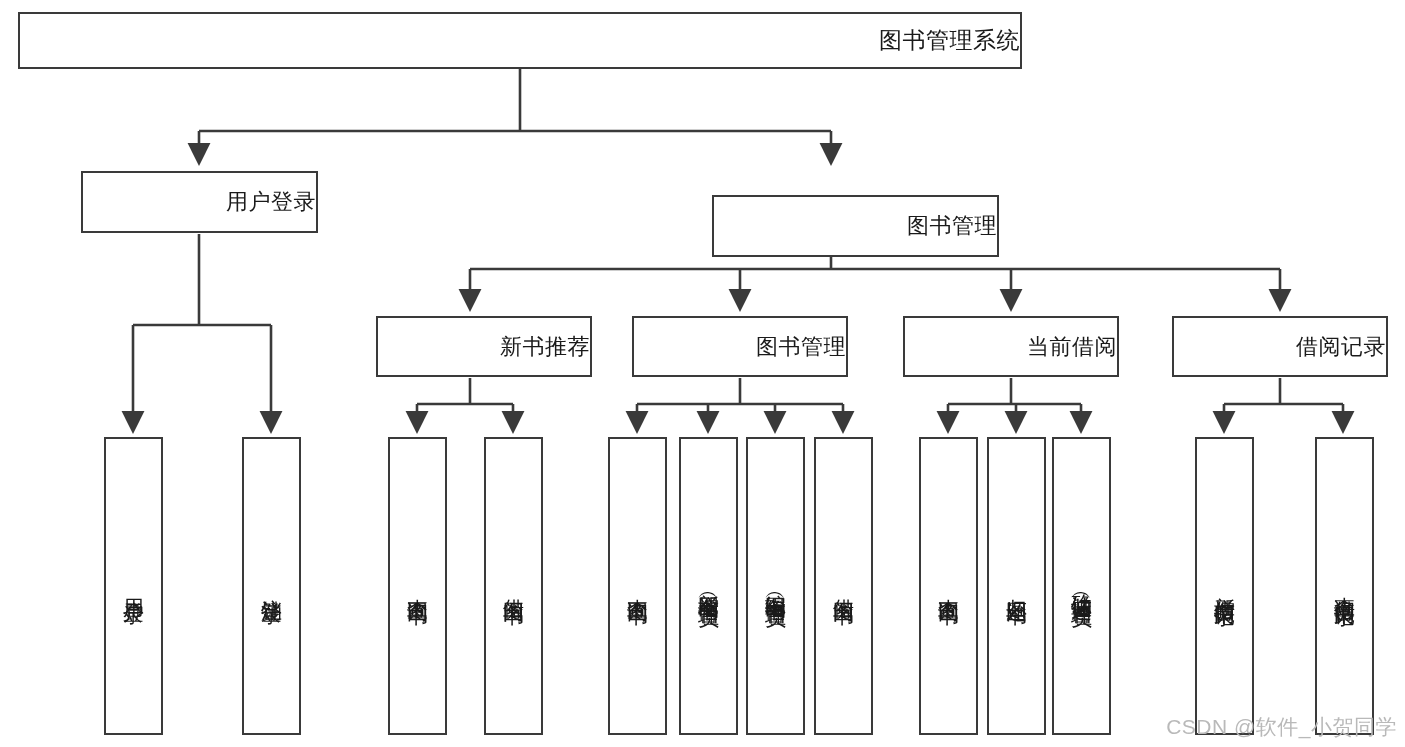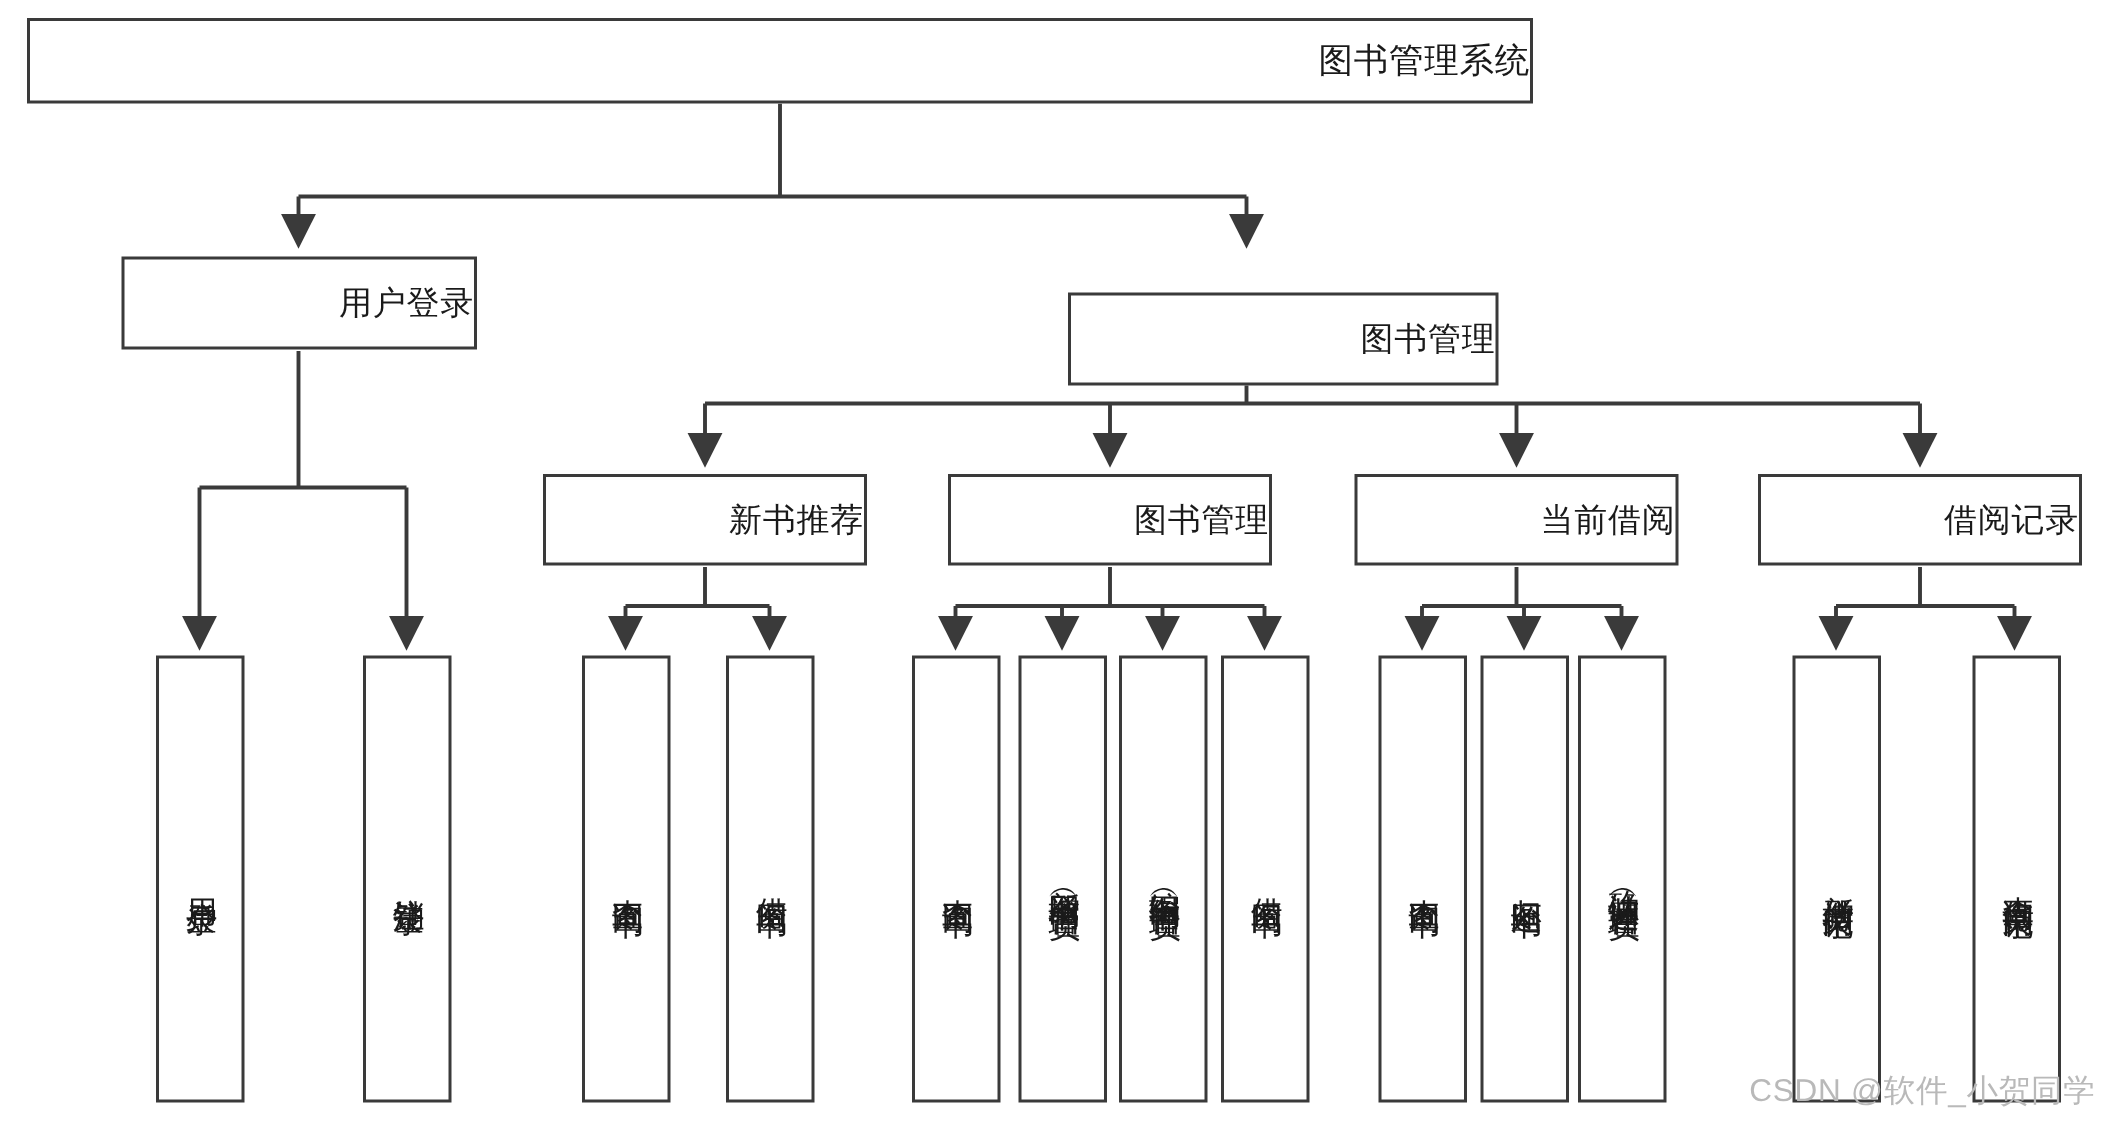--- a/index.html
+++ b/index.html
@@ -132,21 +132,21 @@
     <span class="label">图书管理系统</span>
   </div>
 
   <div class="node horizontal" style="left:81px; top:171px; width:237px; height:62px;">
     <span class="label">用户登录</span>
   </div>
   <div class="node horizontal" style="left:712px; top:167px; width:287px; height:62px;margin-top:28px;">
     <span class="label">图书管理</span>
   </div>
 
-  <div class="node horizontal" style="left:362px; top:316px; width:216px; height:61px;">
+  <div class="node horizontal" style="left:376px; top:316px; width:216px; height:61px;">
     <span class="label">新书推荐</span>
   </div>
   <div class="node horizontal" style="left:632px; top:316px; width:216px; height:61px;">
     <span class="label">图书管理</span>
   </div>
   <div class="node horizontal" style="left:903px; top:316px; width:216px; height:61px;padding-left:24px;">
     <span class="label">当前借阅</span>
   </div>
   <div class="node horizontal" style="left:1172px; top:316px; width:216px; height:61px;">
     <span class="label">借阅记录</span>

